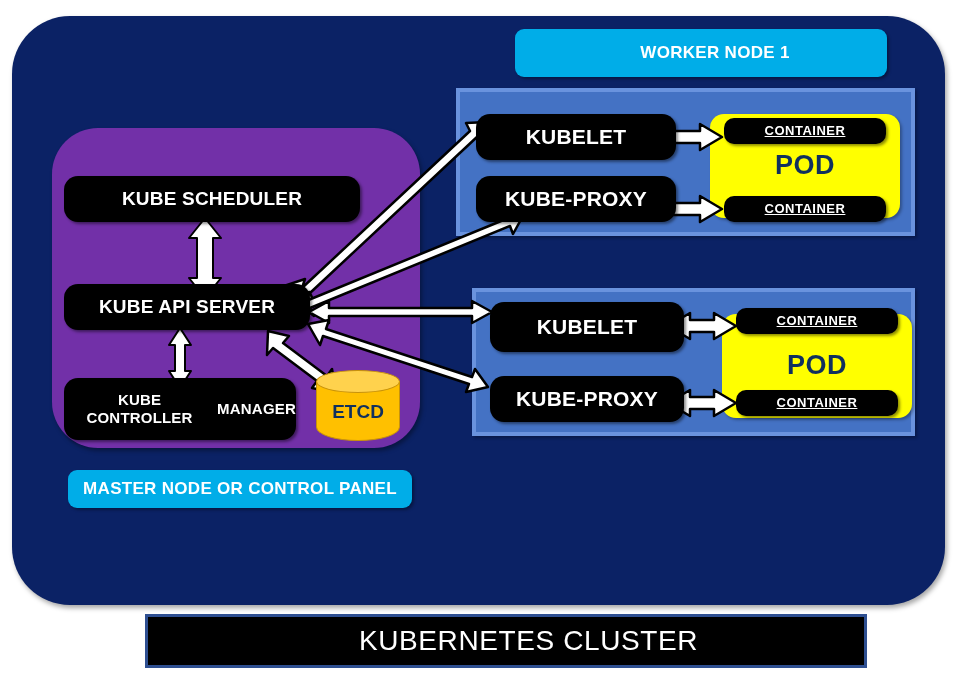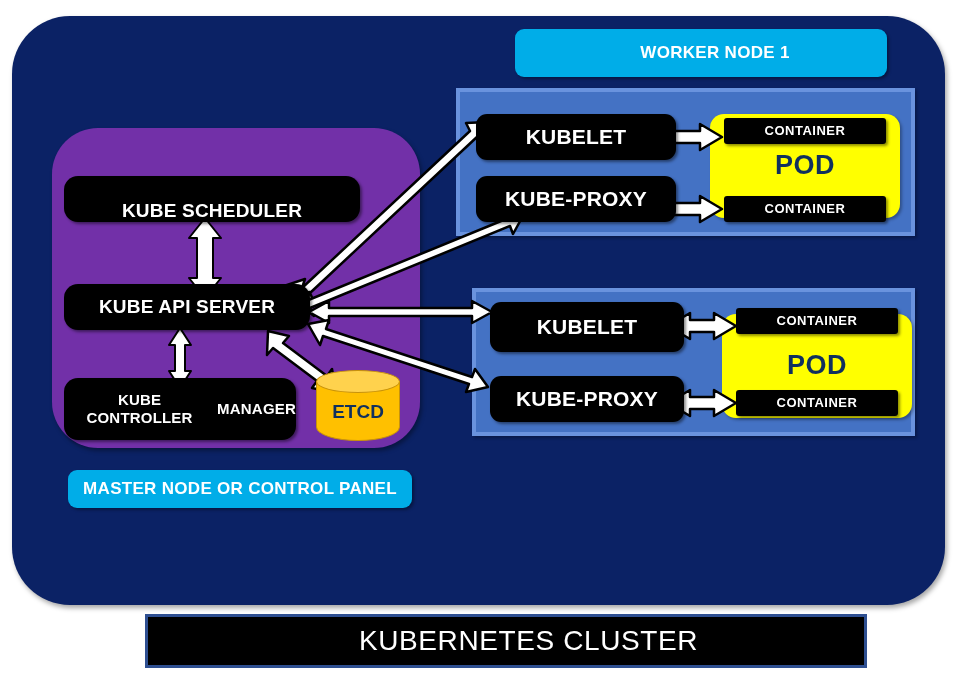--- a/index.html
+++ b/index.html
@@ -60,21 +60,20 @@
     font-weight: bold;
     box-shadow: 2px 2px 3px rgba(0,0,0,0.45);
     line-height: 1.18;
     letter-spacing: 0.2px;
   }
 
   
   #box-scheduler {
     left: 64px; top: 176px; width: 296px; height: 46px;
     font-size: 19px;
-    align-items: flex-end;
   }
   #box-apiserver {
     left: 64px; top: 284px; width: 246px; height: 46px;
     font-size: 19px;
   }
   #box-controller {
     left: 64px; top: 378px; width: 232px; height: 62px;
     font-size: 15px;
     flex-direction: row;
     justify-content: center;
@@ -167,30 +166,31 @@
     text-align: center;
     color: #10305e;
     font-size: 27px;
     font-weight: bold;
     letter-spacing: 0.5px;
   }
   #pod-1 .pod-name { top: 36px; }
   #pod-2 .pod-name { top: 36px; }
 
   
-  .worker-box { font-size: 21px; border-radius: 11px; }
+  .worker-box { font-size: 21px; }
   #box-kubelet-1    { left: 476px; top: 114px; width: 200px; height: 46px; }
   #box-kubeproxy-1  { left: 476px; top: 176px; width: 200px; height: 46px; }
   #box-kubelet-2    { left: 490px; top: 302px; width: 194px; height: 50px; }
   #box-kubeproxy-2  { left: 490px; top: 376px; width: 194px; height: 46px; }
 
   .container-box {
     font-size: 13px;
     letter-spacing: 0.5px;
-    border-radius: 3px;
+    border-radius: 10px;
+    text-decoration: underline;
   }
   #container-1a { left: 724px; top: 118px; width: 162px; height: 26px; }
   #container-1b { left: 724px; top: 196px; width: 162px; height: 26px; }
   #container-2a { left: 736px; top: 308px; width: 162px; height: 26px; }
   #container-2b { left: 736px; top: 390px; width: 162px; height: 26px; }
 
   
   .cluster-banner {
     position: absolute;
     left: 145px;

